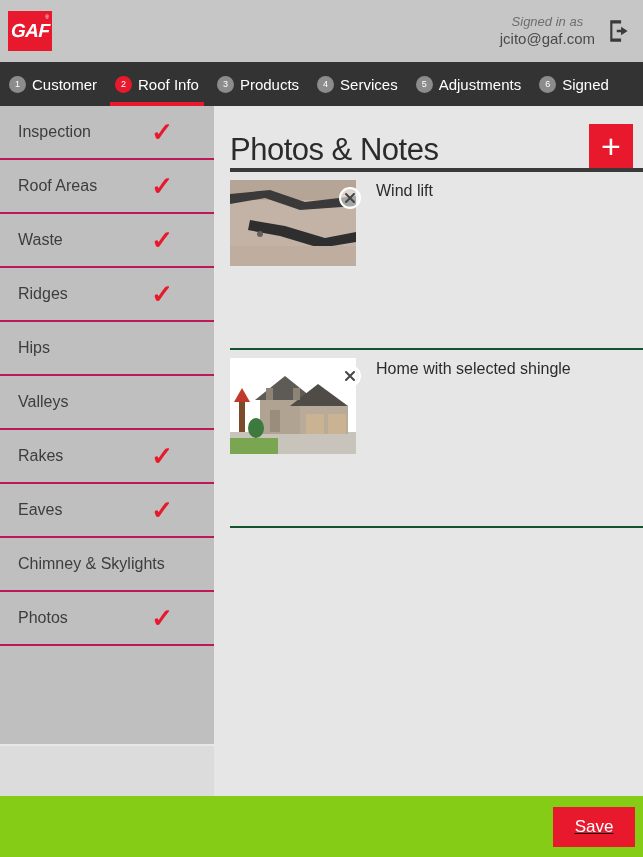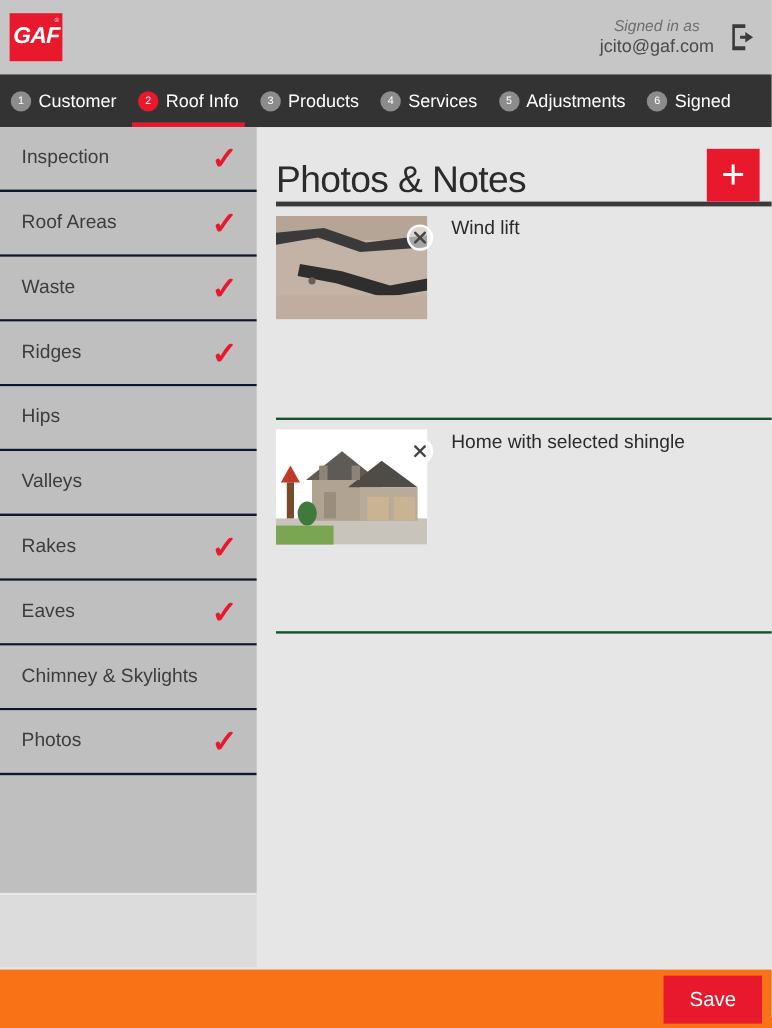--- a/index.html
+++ b/index.html
@@ -65,23 +65,23 @@
   }
 
   
   .sidebar{
     position:absolute; left:0; top:106px; width:214px; height:700px;
     background:#dcdcdc;
   }
   .side-item{
     height:54px; width:214px;
     background:#bfbfbf;
-    border-bottom:2px solid #0f172a;
+    border-bottom:2px solid #be185d;
     display:flex; align-items:center;
-    padding-left:18px; padding-right:2px;
+    padding-left:18px; padding-right:27px;
     position:relative; cursor:pointer;
   }
   .side-label{ font-size:16px; color:#3d3d3d; flex:1; }
   .side-check{
     color:#e8192c; font-size:26px; font-weight:bold;
     line-height:1; margin-right:14px;
   }
   .side-item.selected:after{
     content:""; position:absolute; right:-18px; top:0;
     width:0; height:0;
@@ -135,23 +135,23 @@
     position:absolute; top:6px; right:-6px;
     width:24px; height:24px; cursor:pointer;
   }
   .note-text{
     margin-left:20px; font-size:16px; color:#2b2b2b;
     padding-top:2px;
   }
 
   
   .footer{
-    position:absolute; left:0; bottom:0; width:643px; height:49px;
-    background:#f97316; display:flex; align-items:center;
-    justify-content:flex-end; padding-right:8px;
+    position:absolute; left:0; bottom:0; width:643px; height:61px;
+    background:#84cc16; display:flex; align-items:center;
+    justify-content:flex-end; padding-right:8px;text-decoration:underline;
   }
   .save-btn{
     background:#e8192c; color:#fff; border:none;
     width:82px; height:40px; font-size:17px; cursor:pointer;
     font-family:"Liberation Sans", sans-serif;
   }
 </style>
 </head>
 <body>
 

